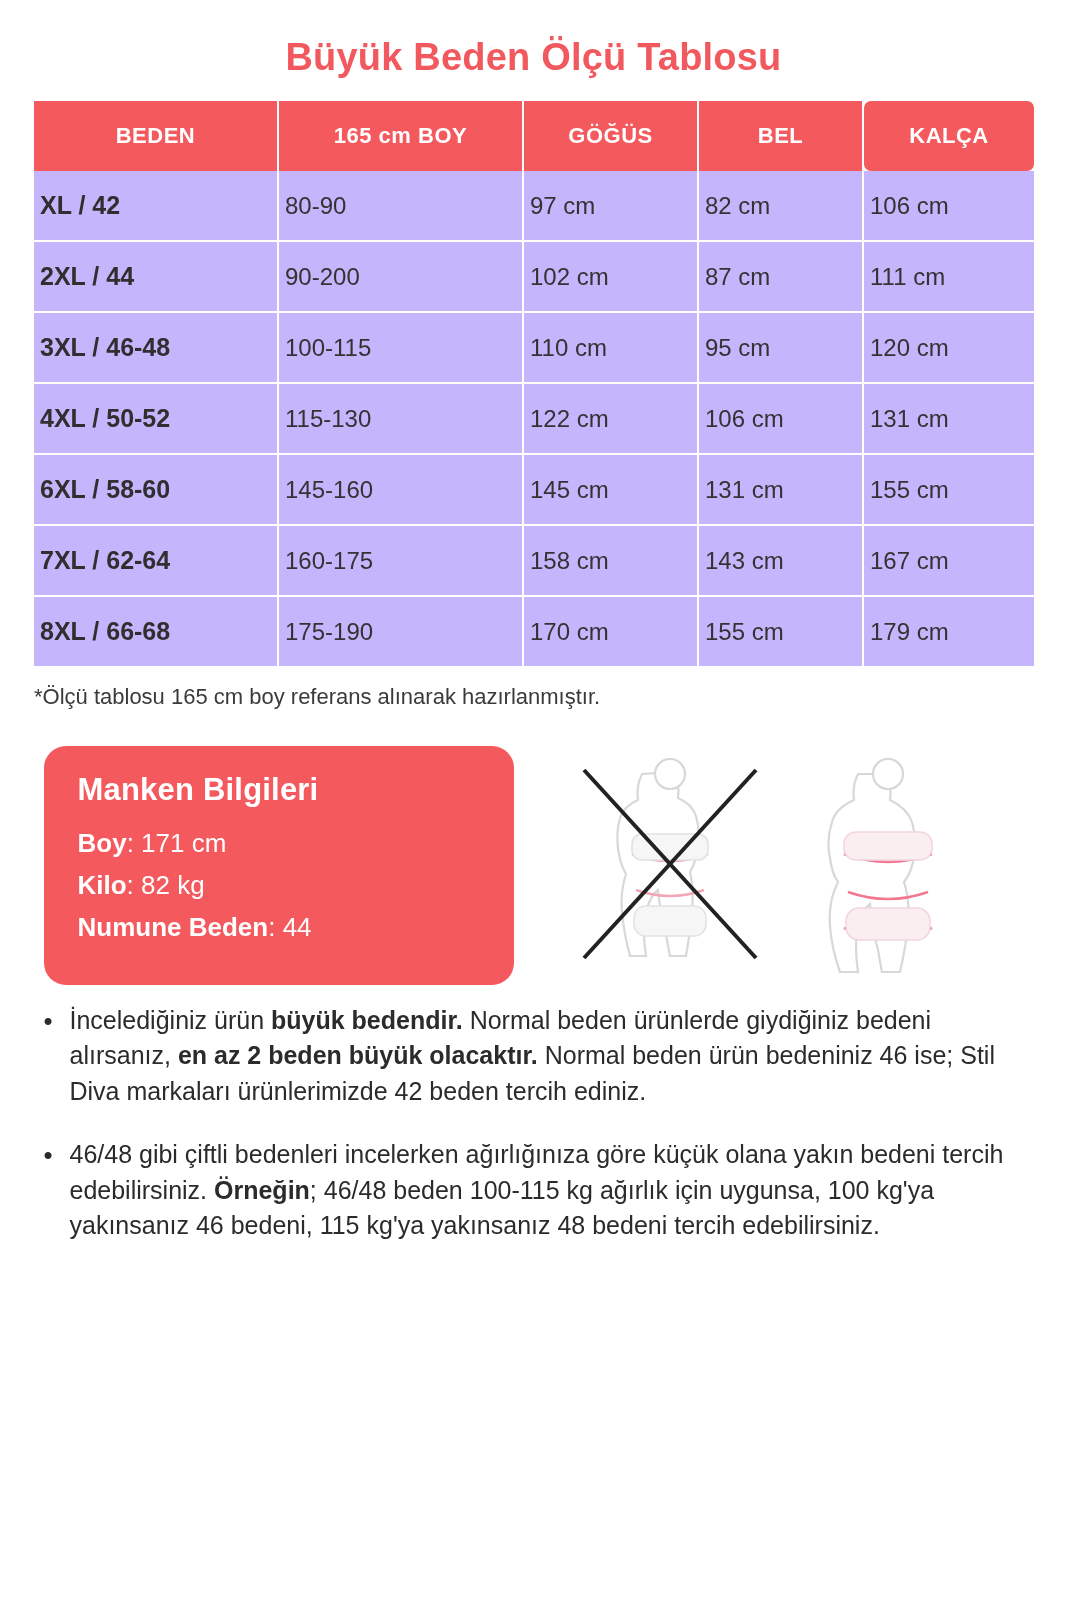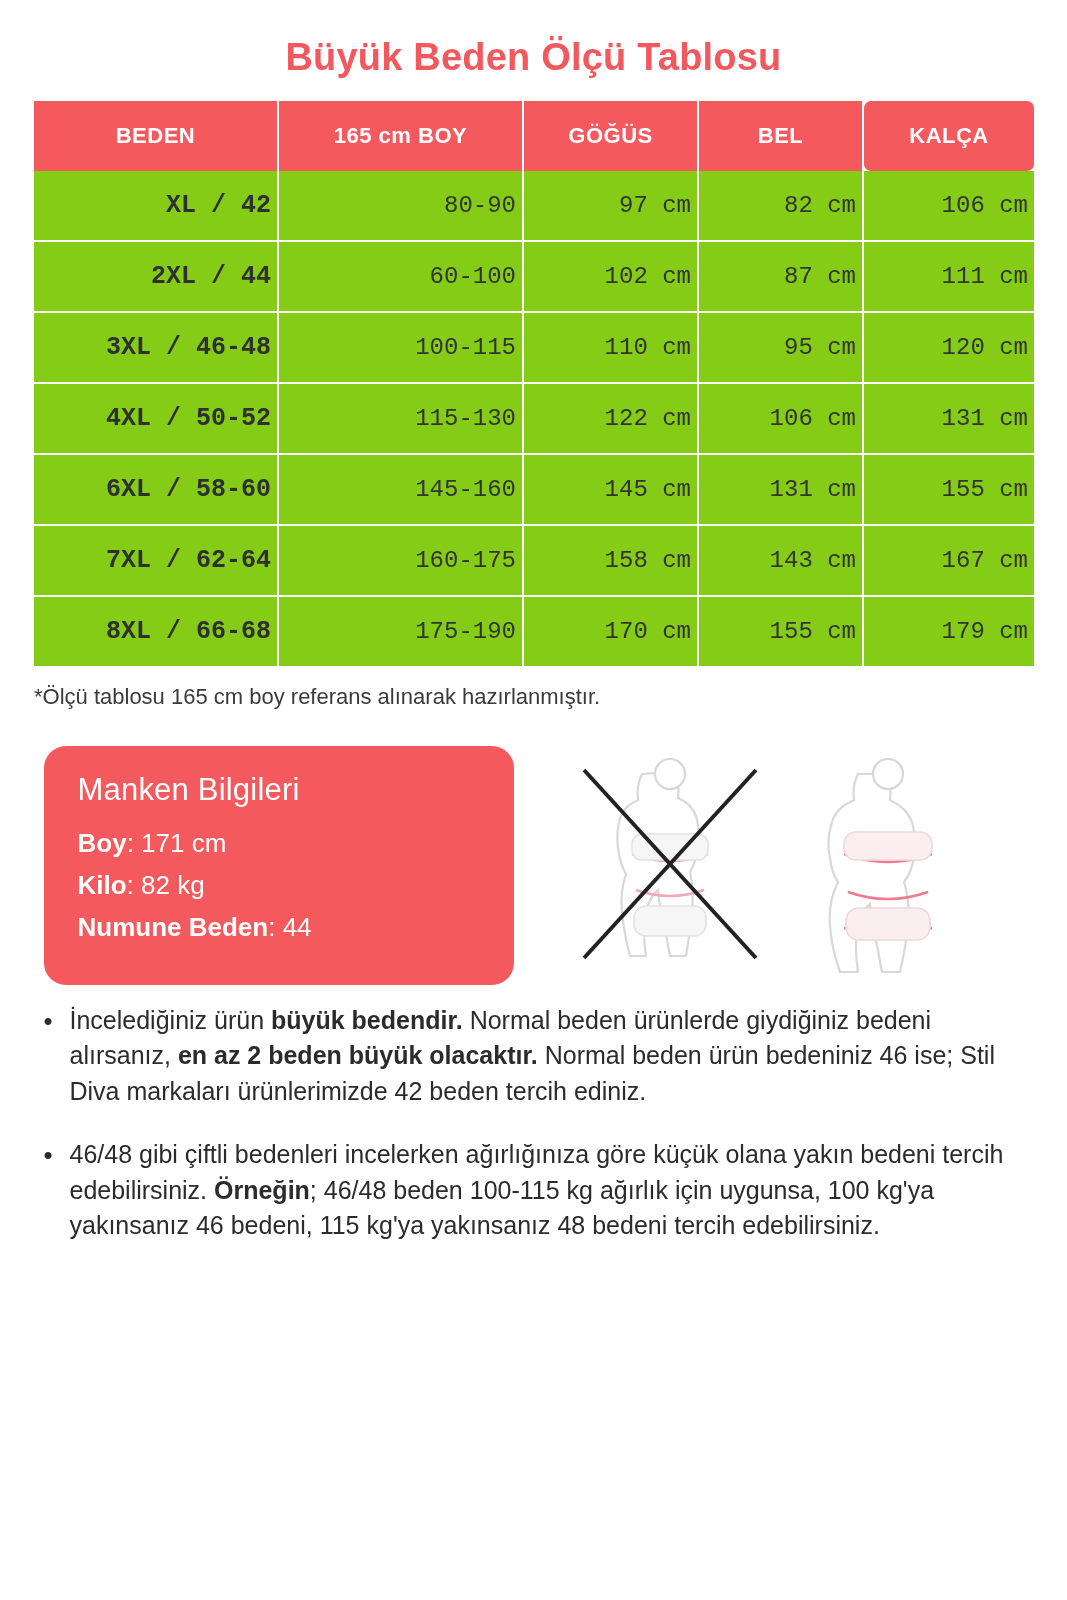--- a/index.html
+++ b/index.html
@@ -43,28 +43,27 @@
     color: #ffffff;
     font-size: 22px;
     font-weight: bold;
     padding: 22px 6px;
     text-align: center;
     border-right: 2px solid #ffffff;
     letter-spacing: 0.5px;
   }
   .size-table th:last-child { border-right: none; border-radius: 7px; }
   .size-table td {
-    background: #84cc16;
+    background: #c4b5fd;
     font-size: 24px;
     color: #333333;
-    text-align: right;
+    text-align: left;
     padding: 20px 6px;
     border-right: 2px solid #ffffff;
     border-bottom: 2px solid #ffffff;
-    font-family: Liberation Mono, monospace;
   }
   .size-table td:last-child { border-right: none; }
   .size-table tbody tr:last-child td { border-bottom: none; margin-left: 36px; }
   .size-table td.beden-cell {
     font-weight: bold;
     font-size: 25px;
     color: #2f2f2f;
   }
   col.c-beden { width: 24.5%; }
   col.c-boy   { width: 24.5%; }
@@ -89,21 +88,21 @@
     background: #f4595e;
     border-radius: 22px;
     color: #ffffff;
     padding: 26px 30px 30px 34px;
     width: 470px;
     box-sizing: border-box;
   }
   .model-card h2 {
     margin: 0 0 20px 0;
     font-size: 31px;
-    font-weight: normal;
+    font-weight: bold;
     letter-spacing: 0.2px;
   }
   .model-line {
     font-size: 26px;
     margin-bottom: 11px;
     line-height: 1.2;
   }
   .model-line b { font-weight: bold; }
   .model-line span.val { font-weight: normal; }
 
@@ -168,21 +167,21 @@
     <tbody>
       <tr>
         <td class="beden-cell">XL / 42</td>
         <td>80-90</td>
         <td>97 cm</td>
         <td>82 cm</td>
         <td>106 cm</td>
       </tr>
       <tr>
         <td class="beden-cell">2XL / 44</td>
-        <td>60-100</td>
+        <td>90-200</td>
         <td>102 cm</td>
         <td>87 cm</td>
         <td>111 cm</td>
       </tr>
       <tr>
         <td class="beden-cell">3XL / 46-48</td>
         <td>100-115</td>
         <td>110 cm</td>
         <td>95 cm</td>
         <td>120 cm</td>

